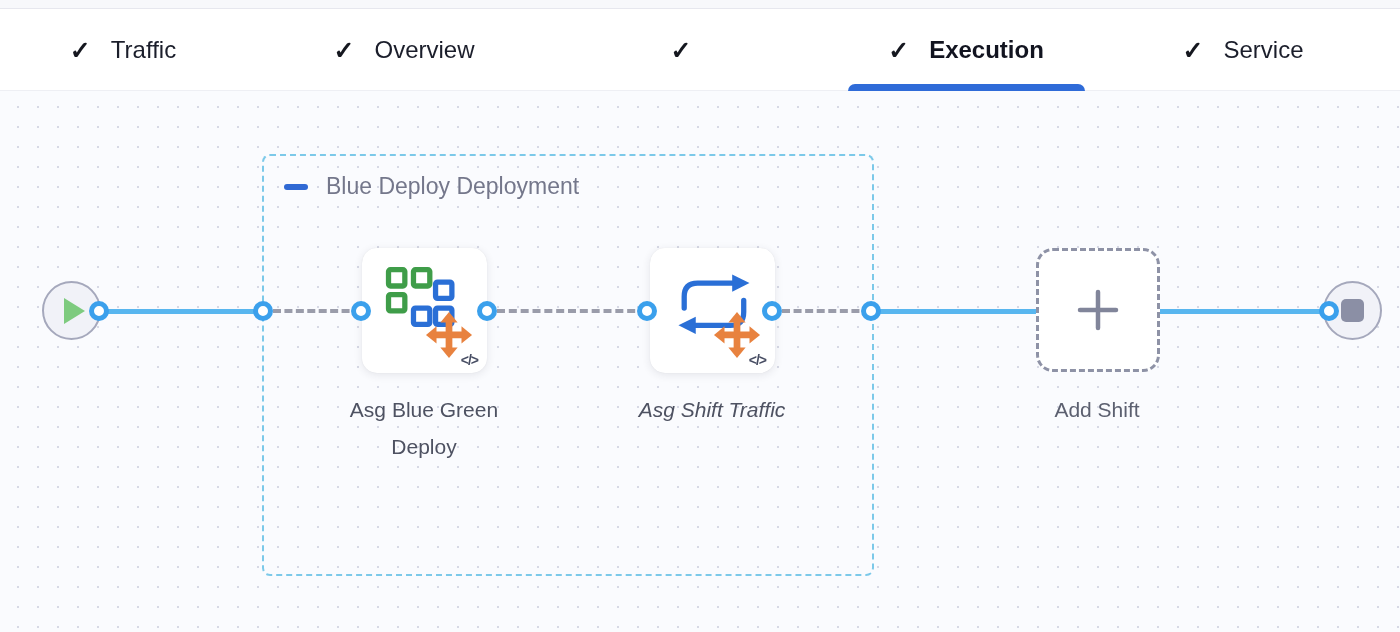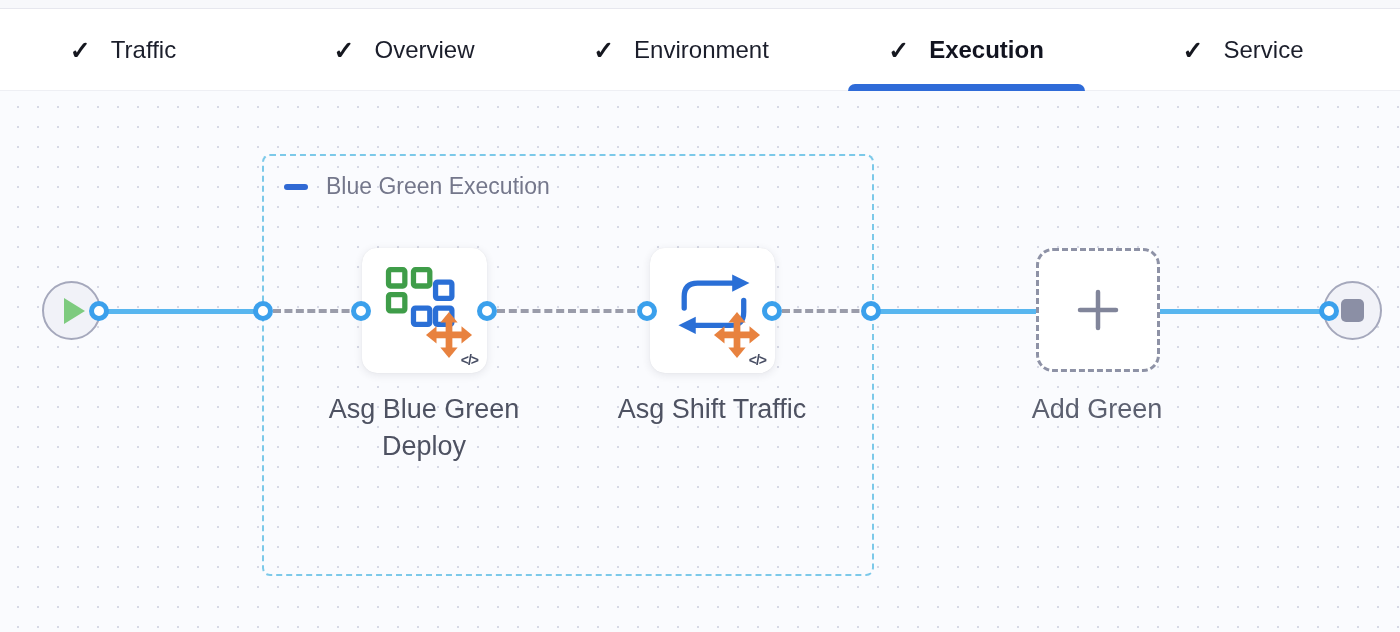--- a/index.html
+++ b/index.html
@@ -103,62 +103,61 @@
   
   .add-step-card {
     position: absolute; left: 1036px; top: 157px; width: 124px; height: 124px;
     background: #ffffff; border: 3px dashed #8e92a6; border-radius: 17px;
     display: flex; align-items: center; justify-content: center;
     z-index: 4; cursor: pointer;
   }
 
   
   .step-label {
-    position: absolute; top: 300px; font-size: 27px; color: #4e5262;
+    position: absolute; top: 300px; font-size: 21px; color: #4e5262;
     text-align: center; line-height: 37px; z-index: 2;
   }
   .step-label-1 { left: 324px; width: 200px; }
-  .step-label-2 { left: 592px; width: 240px; }
+  .step-label-2 { left: 592px; width: 240px; font-style: italic; }
   .add-step-label { left: 1017px; width: 160px; color: #5c6070; }
 </style>
 </head>
 <body>
 
 <div class="top-strip"></div>
 
 <div class="tab-bar">
   <div class="tab" style="left:123px">
     <span class="check">✓</span>
     <span class="tab-label">Traffic</span>
   </div>
   <div class="tab" style="left:404px">
     <span class="check">✓</span>
     <span class="tab-label">Overview</span>
   </div>
   <div class="tab" style="left:681px">
     <span class="check">✓</span>
-    <span class="tab-label">Environment</span>
   </div>
   <div class="tab active" style="left:966px">
     <span class="check">✓</span>
     <span class="tab-label">Execution</span>
   </div>
   <div class="tab" style="left:1243px">
     <span class="check">✓</span>
     <span class="tab-label">Service</span>
   </div>
   <div class="tab-underline"></div>
 </div>
 
 <div class="canvas">
 
   <div class="group-box"></div>
   <div class="group-header">
     <div class="collapse-minus"></div>
-    <div class="group-label">Blue Green Execution</div>
+    <div class="group-label">Blue Deploy Deployment</div>
   </div>
 
   <div class="line-solid" style="left:99px;width:164px"></div>
   <div class="line-dashed" style="left:273px;width:88px"></div>
   <div class="line-dashed" style="left:497px;width:150px"></div>
   <div class="line-dashed" style="left:782px;width:89px"></div>
   <div class="line-solid" style="left:871px;width:458px"></div>
 
   <div class="node node-start">
     <div class="play-triangle"></div>
@@ -225,15 +224,15 @@
   <div class="ring" style="left:253px"></div>
   <div class="ring" style="left:351px"></div>
   <div class="ring" style="left:477px"></div>
   <div class="ring" style="left:637px"></div>
   <div class="ring" style="left:762px"></div>
   <div class="ring" style="left:861px"></div>
   <div class="ring" style="left:1319px"></div>
 
   <div class="step-label step-label-1">Asg Blue Green Deploy</div>
   <div class="step-label step-label-2">Asg Shift Traffic</div>
-  <div class="step-label add-step-label">Add Green</div>
+  <div class="step-label add-step-label">Add Shift</div>
 
 </div>
 
 </body></html>

